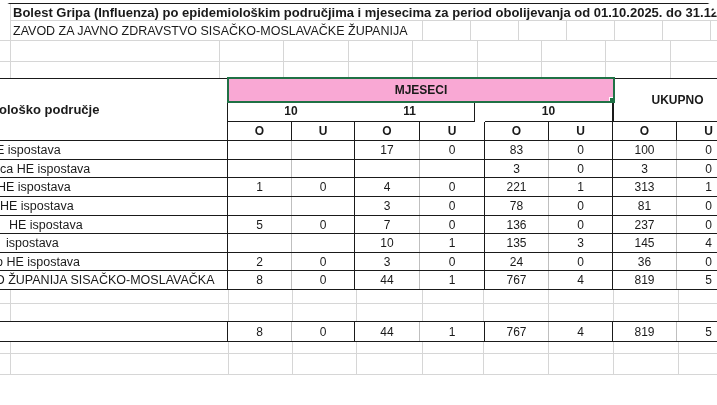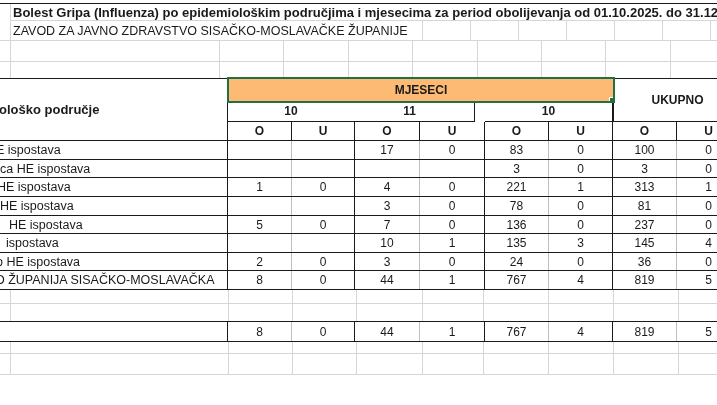--- a/index.html
+++ b/index.html
@@ -1,18 +1,18 @@
 <!DOCTYPE html>
 <html><head>
 <meta charset="utf-8">
 <style>
   html,body{margin:0;padding:0;background:#fff;}
   #sheet{
     position:relative; width:717px; height:405px; overflow:hidden;
-    background:#ffffff; font-family:"Liberation Sans", sans-serif; color:#1a1a1a;
+    background:#ffffff; font-family:"Liberation Sans", sans-serif; color:#1a1a1a;border-radius:20px;
   }
   #gridsvg{position:absolute;left:0;top:0;z-index:0;}
   .title1{
     position:absolute; left:13px; top:4px; height:17px; line-height:17px;
     font-size:13px; font-weight:bold; white-space:nowrap; z-index:1;
   }
   .title2{
     position:absolute; left:13px; top:23px; height:16px; line-height:16px;
     font-size:12.5px; white-space:nowrap; z-index:1;
   }
@@ -27,21 +27,21 @@
     border-top:1px solid #1a1a1a; border-right:1px solid #1a1a1a; border-bottom:1px solid #1a1a1a;
     justify-content:flex-start; font-size:13px;
   }
   .area-hdr span{margin-left:-1px; white-space:nowrap;}
   .ukupno{
     left:613px; top:78px; width:128px; height:44px;
     border-top:1px solid #1a1a1a; border-left:1px solid #1a1a1a; border-bottom:1px solid #1a1a1a;
   }
   .mjeseci{
     left:227px; top:77px; width:388px; height:26px;
-    border:2px solid #1F7145; z-index:3; background:#fdba74;
+    border:2px solid #1F7145; z-index:3; background:#f9a8d4;
   }
   .fill-handle{
     position:absolute; right:-4px; bottom:-4px; width:6px; height:6px;
     background:#1F7145; border:1px solid #fff;
   }
   .mrow{top:101px; height:21px; border-right:1px solid #1a1a1a; border-bottom:1px solid #1a1a1a;}
   .ourow{top:122px; height:19px; border-right:1px solid #1a1a1a; border-bottom:1px solid #1a1a1a;}
   .trow{
     position:absolute; left:0; width:741px; display:flex; background:#fff;
     box-sizing:border-box; border-bottom:1px solid #1a1a1a; z-index:1;
@@ -92,21 +92,21 @@
       <line x1="422.5" y1="290" x2="422.5" y2="374"></line>
       <line x1="483.5" y1="290" x2="483.5" y2="374"></line>
       <line x1="548.5" y1="290" x2="548.5" y2="374"></line>
       <line x1="613.5" y1="290" x2="613.5" y2="374"></line>
       <line x1="678.5" y1="290" x2="678.5" y2="374"></line>
     </g>
     <line x1="0" y1="3.5" x2="717" y2="3.5" stroke="#1a1a1a" stroke-width="1"></line>
   </svg>
 
   <div class="title1">Bolest Gripa (Influenza) po epidemiološkim područjima i mjesecima za period obolijevanja od 01.10.2025. do 31.12</div>
-  <div class="title2">ZAVOD ZA JAVNO ZDRAVSTVO SISAČKO-MOSLAVAČKE ŽUPANIJE</div>
+  <div class="title2">ZAVOD ZA JAVNO ZDRAVSTVO SISAČKO-MOSLAVAČKE ŽUPANIJA</div>
 
   <div class="cell hdr area-hdr">
     <span>ološko područje</span>
   </div>
 
   <div class="cell hdr ukupno">UKUPNO</div>
 
   <div class="cell hdr mrow" style="left:228px;width:127px;">10</div>
   <div class="cell hdr mrow" style="left:345px;width:130px;">11</div>
   <div class="cell hdr mrow" style="left:485px;width:128px;">10</div>

